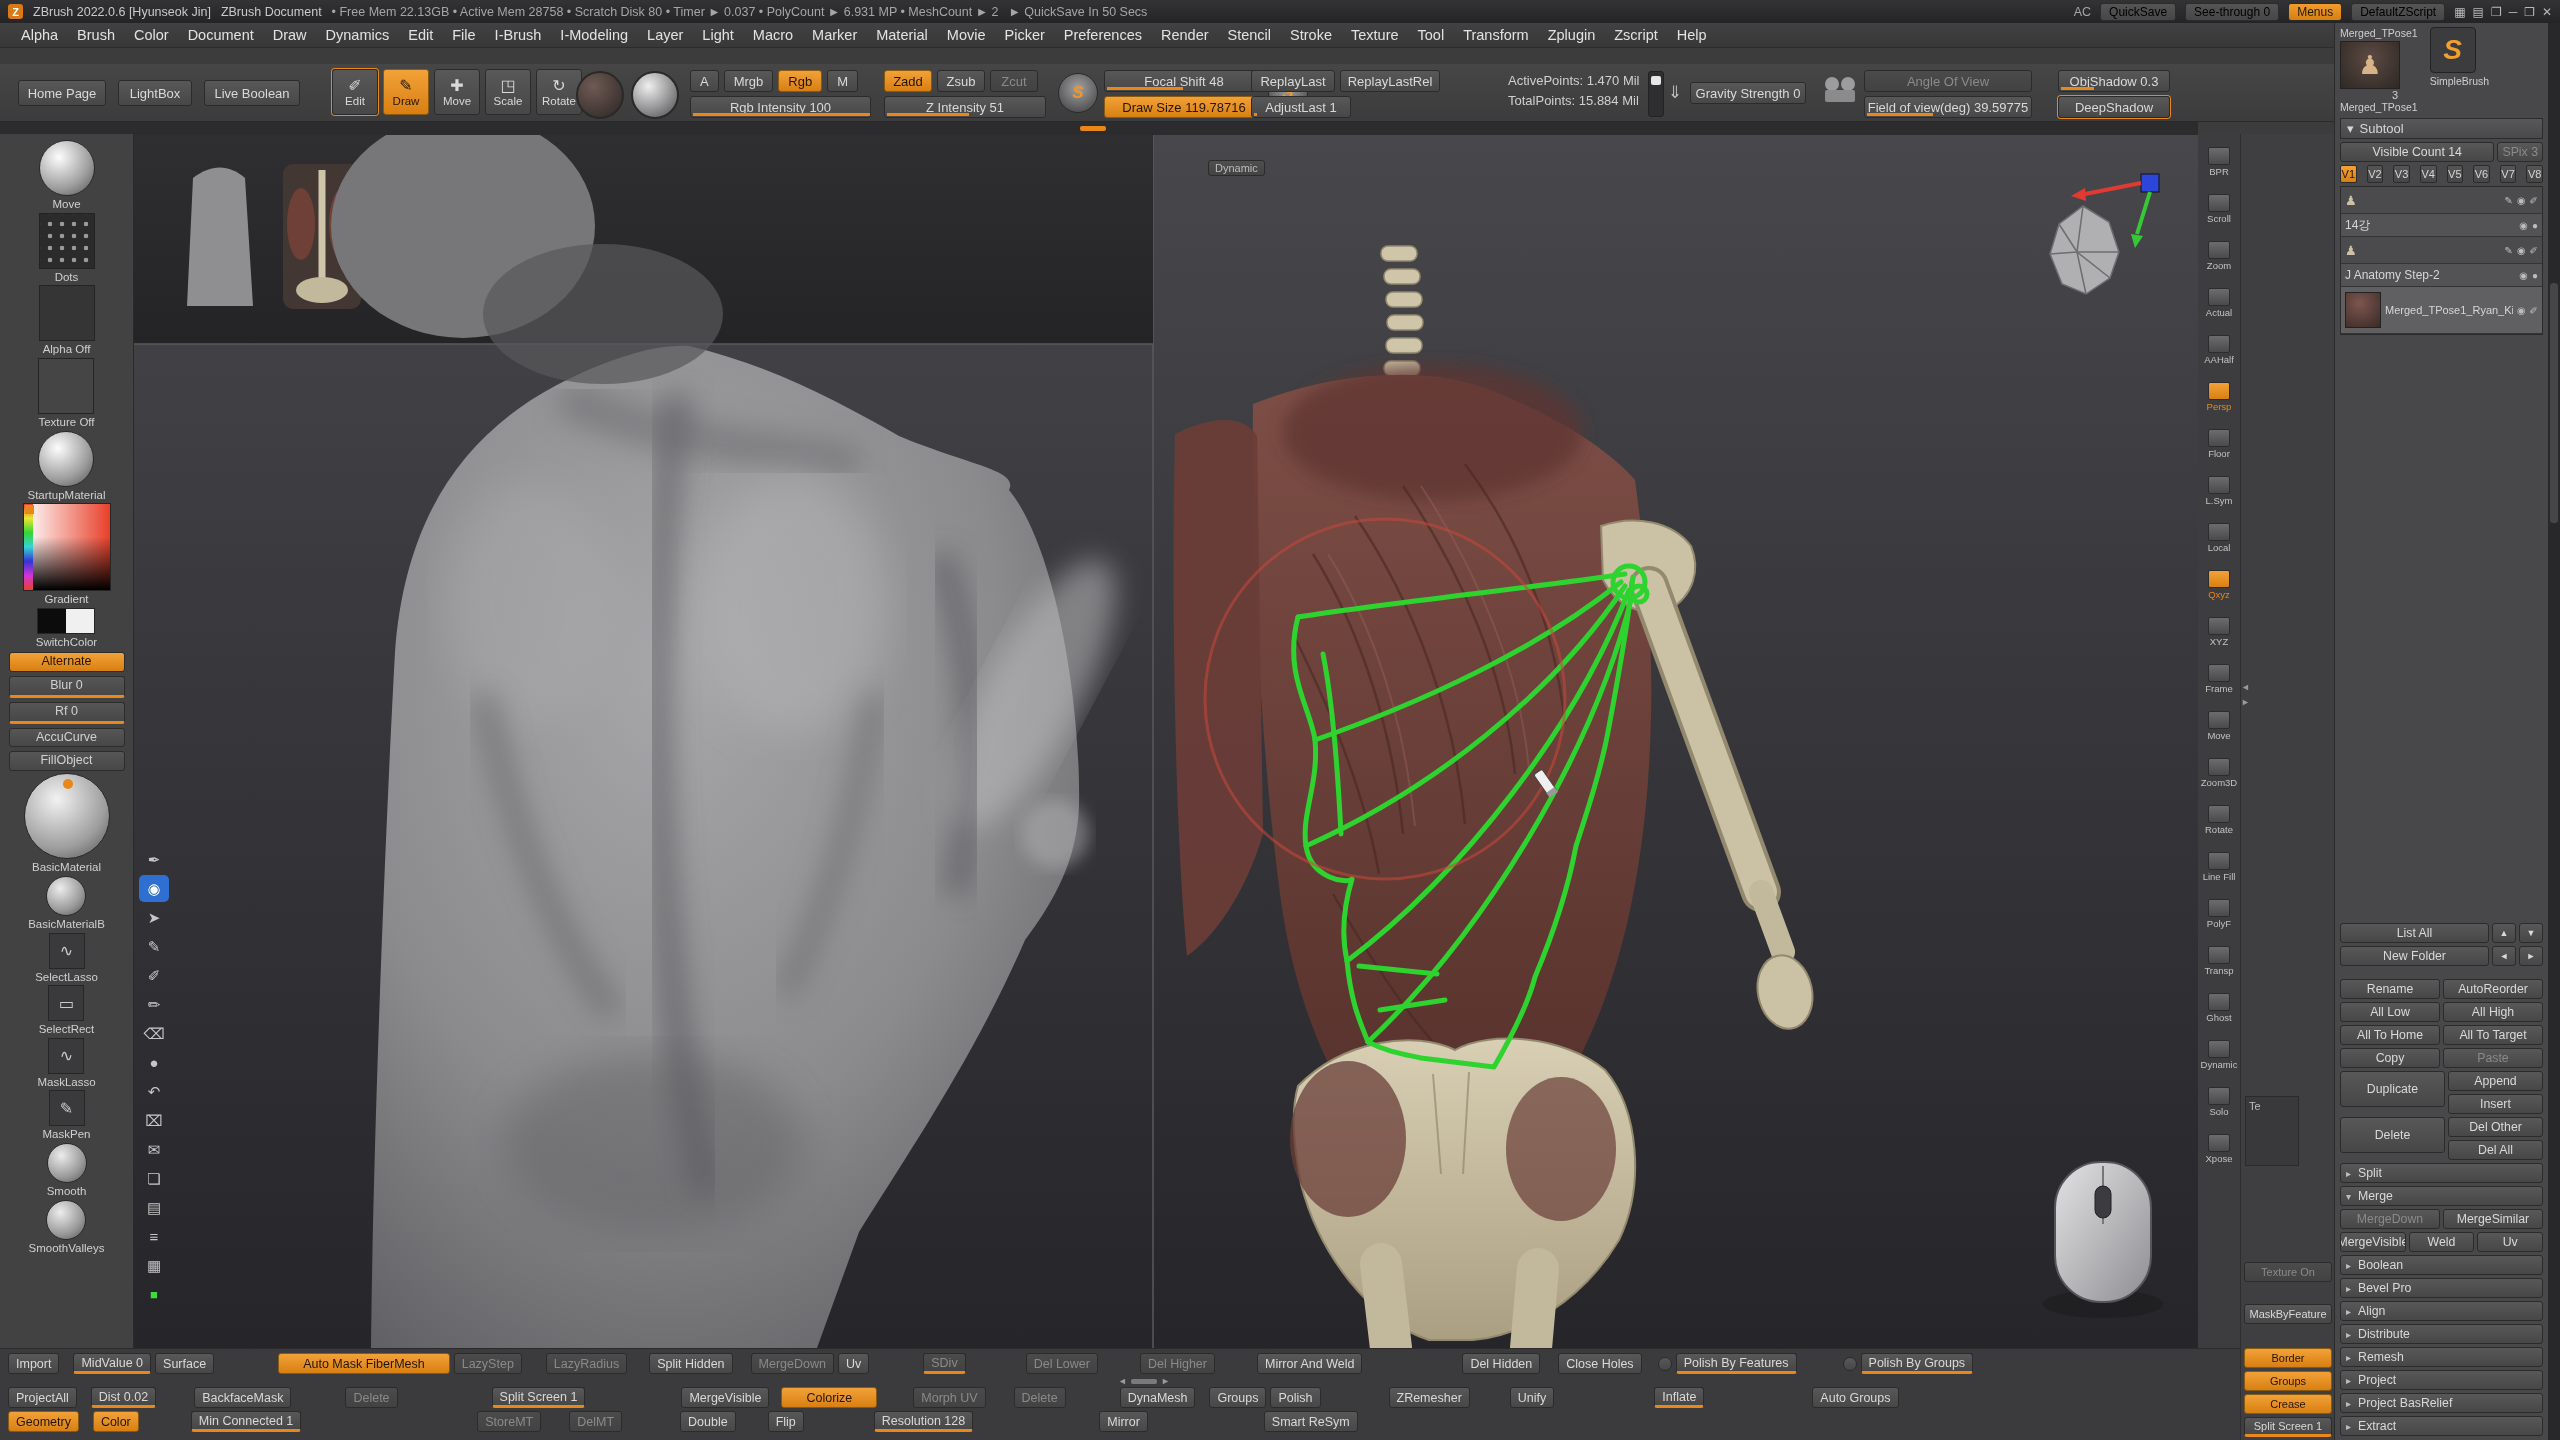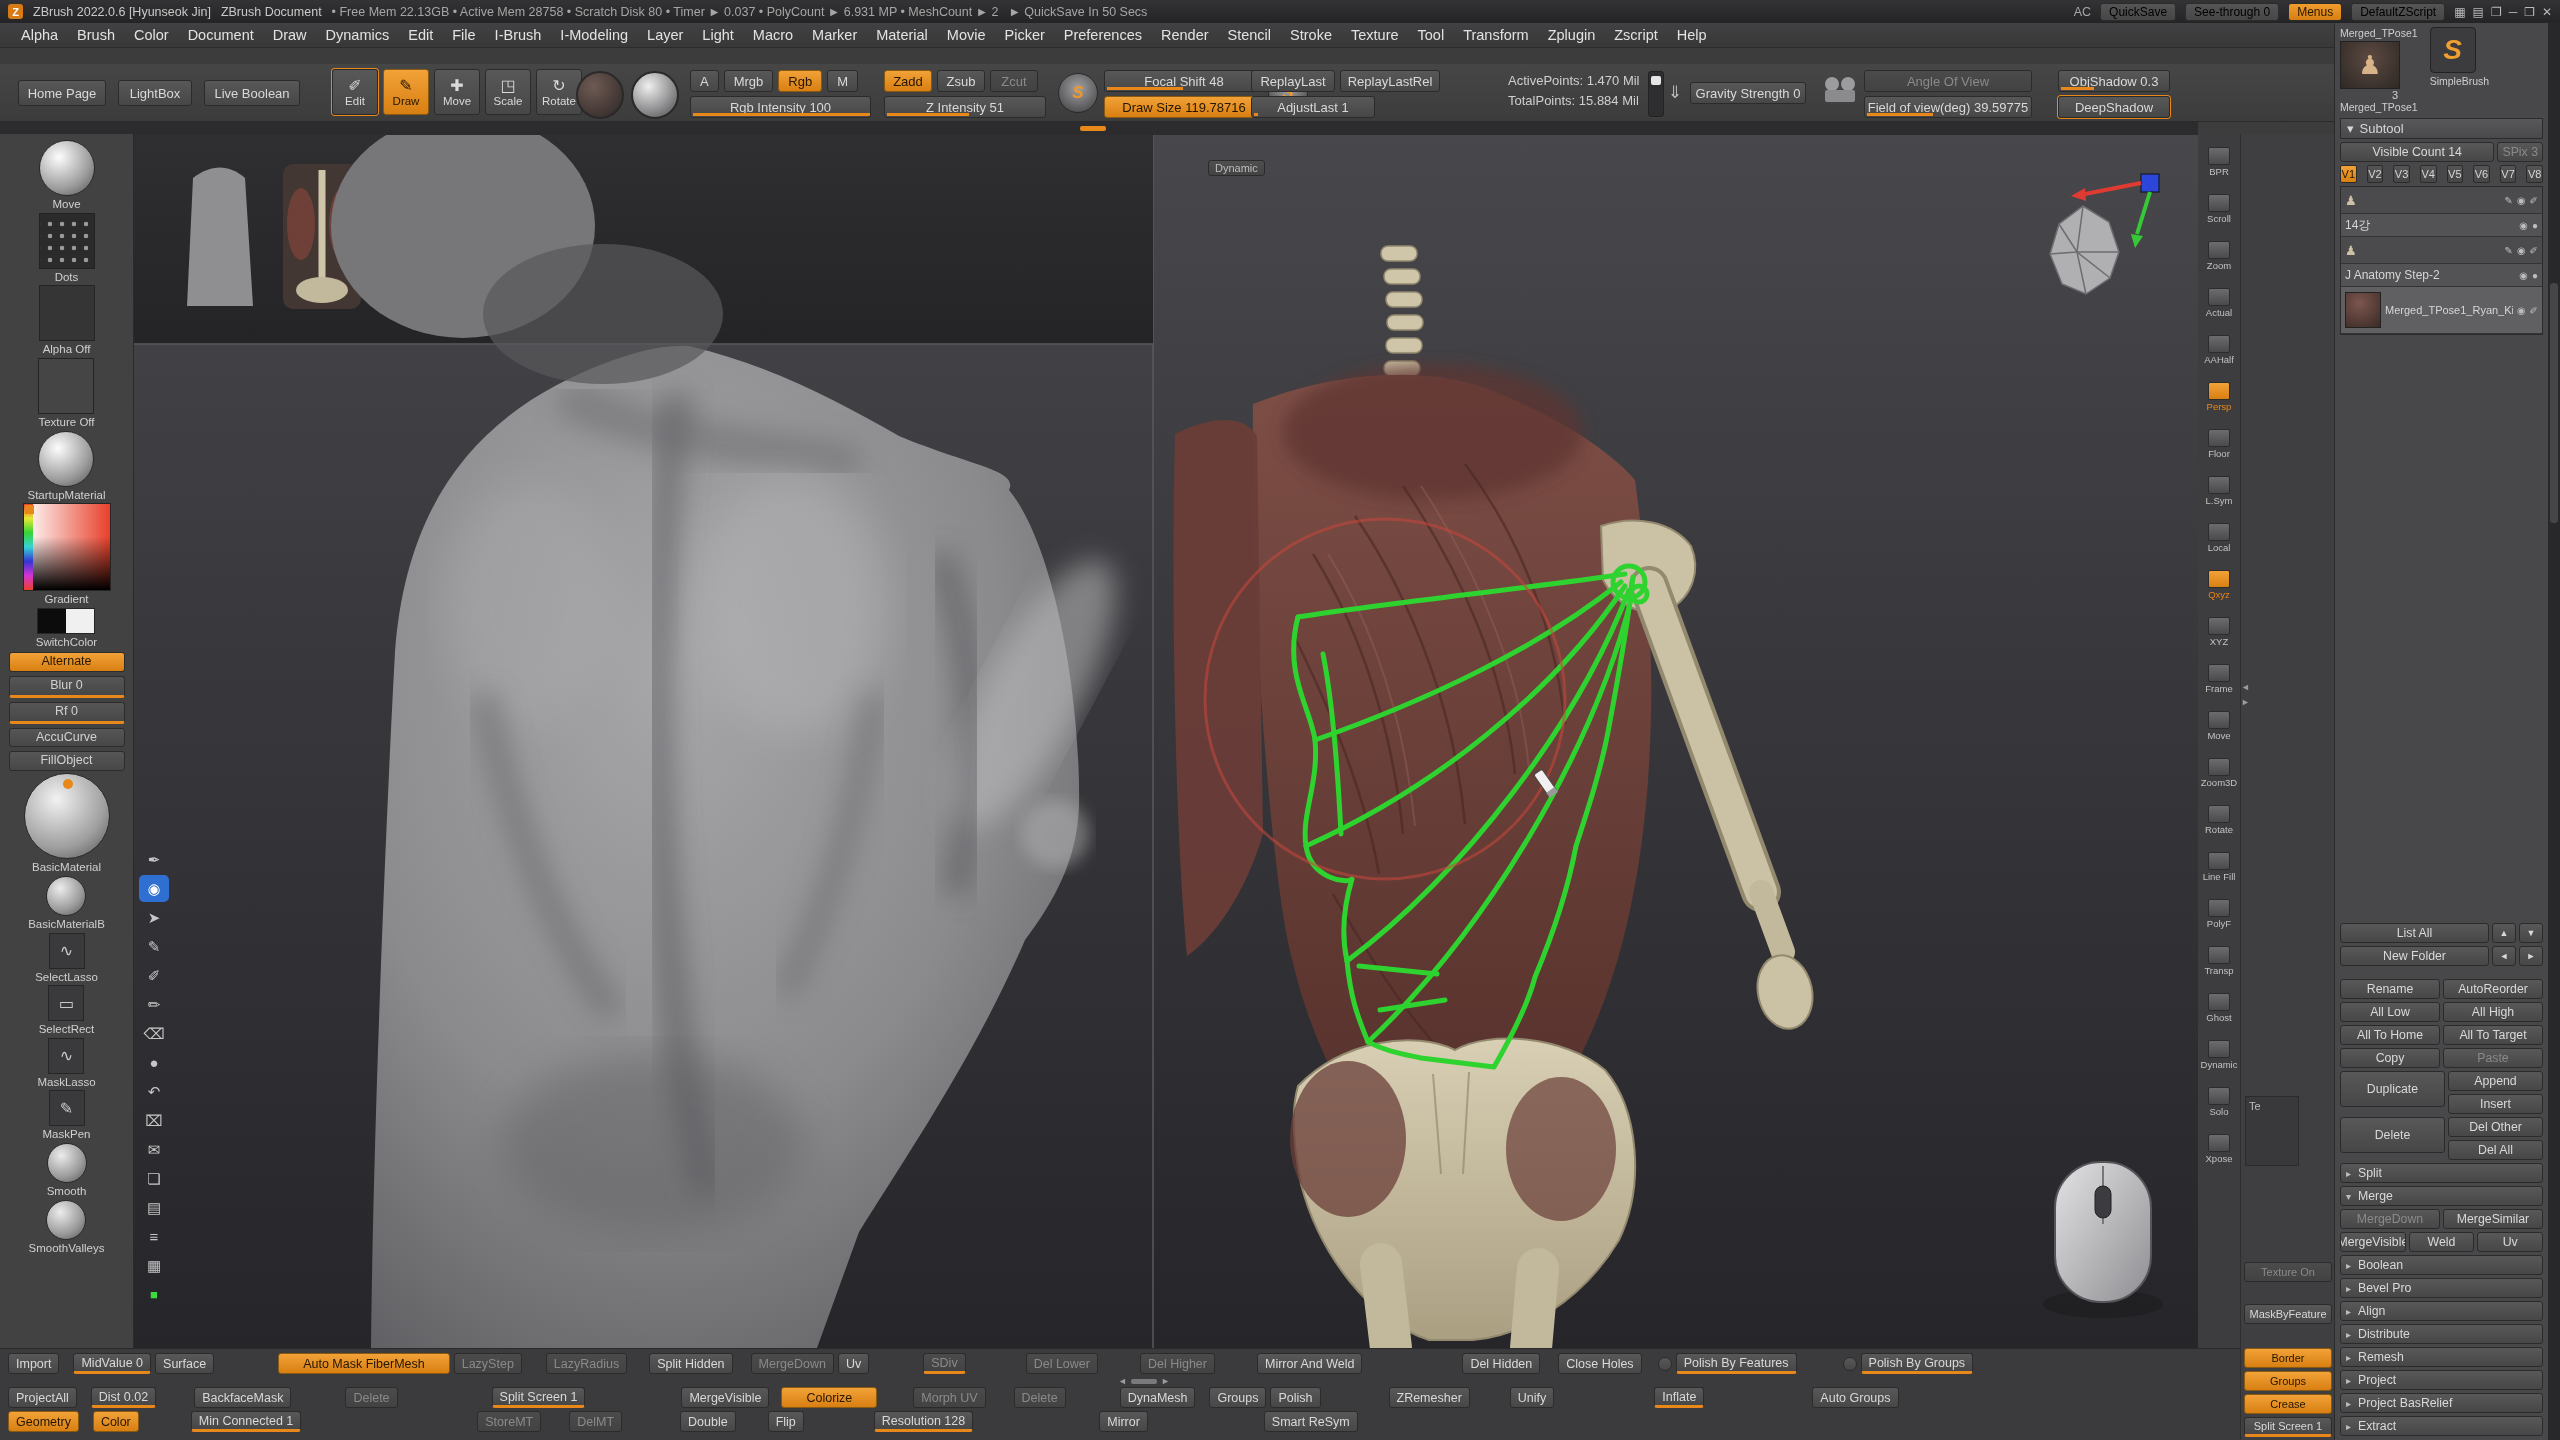--- a/index.html
+++ b/index.html
@@ -320,21 +320,21 @@
       </button>
     </div>
 
     <button class="chip" style="left:1208px;top:96px">Dynamic</button>
     <span class="scircle" style="position:absolute;left:1268px;top:9px">S</span>
     <div class="tcol" style="left:1251px;top:6px">
       <div class="trow">
         <button class="btn" style="width:84px">ReplayLast</button>
         <button class="btn" style="width:100px">ReplayLastRel</button>
       </div>
-      <button class="btn" style="width:124px">
+      <button class="btn" style="width:100px">
         <span>AdjustLast 1</span>
         <span class="fill" style="width: 3%;"></span>
       </button>
     </div>
     <div class="tcol" style="left:1508px;top:7px;gap:0">
       <span class="ptline">ActivePoints: 1.470 Mil</span>
       <span class="ptline">TotalPoints: 15.884 Mil</span>
     </div>
     <span class="vtrack" style="position:absolute;left:1648px;top:7px">
         <span class="knob"></span>

